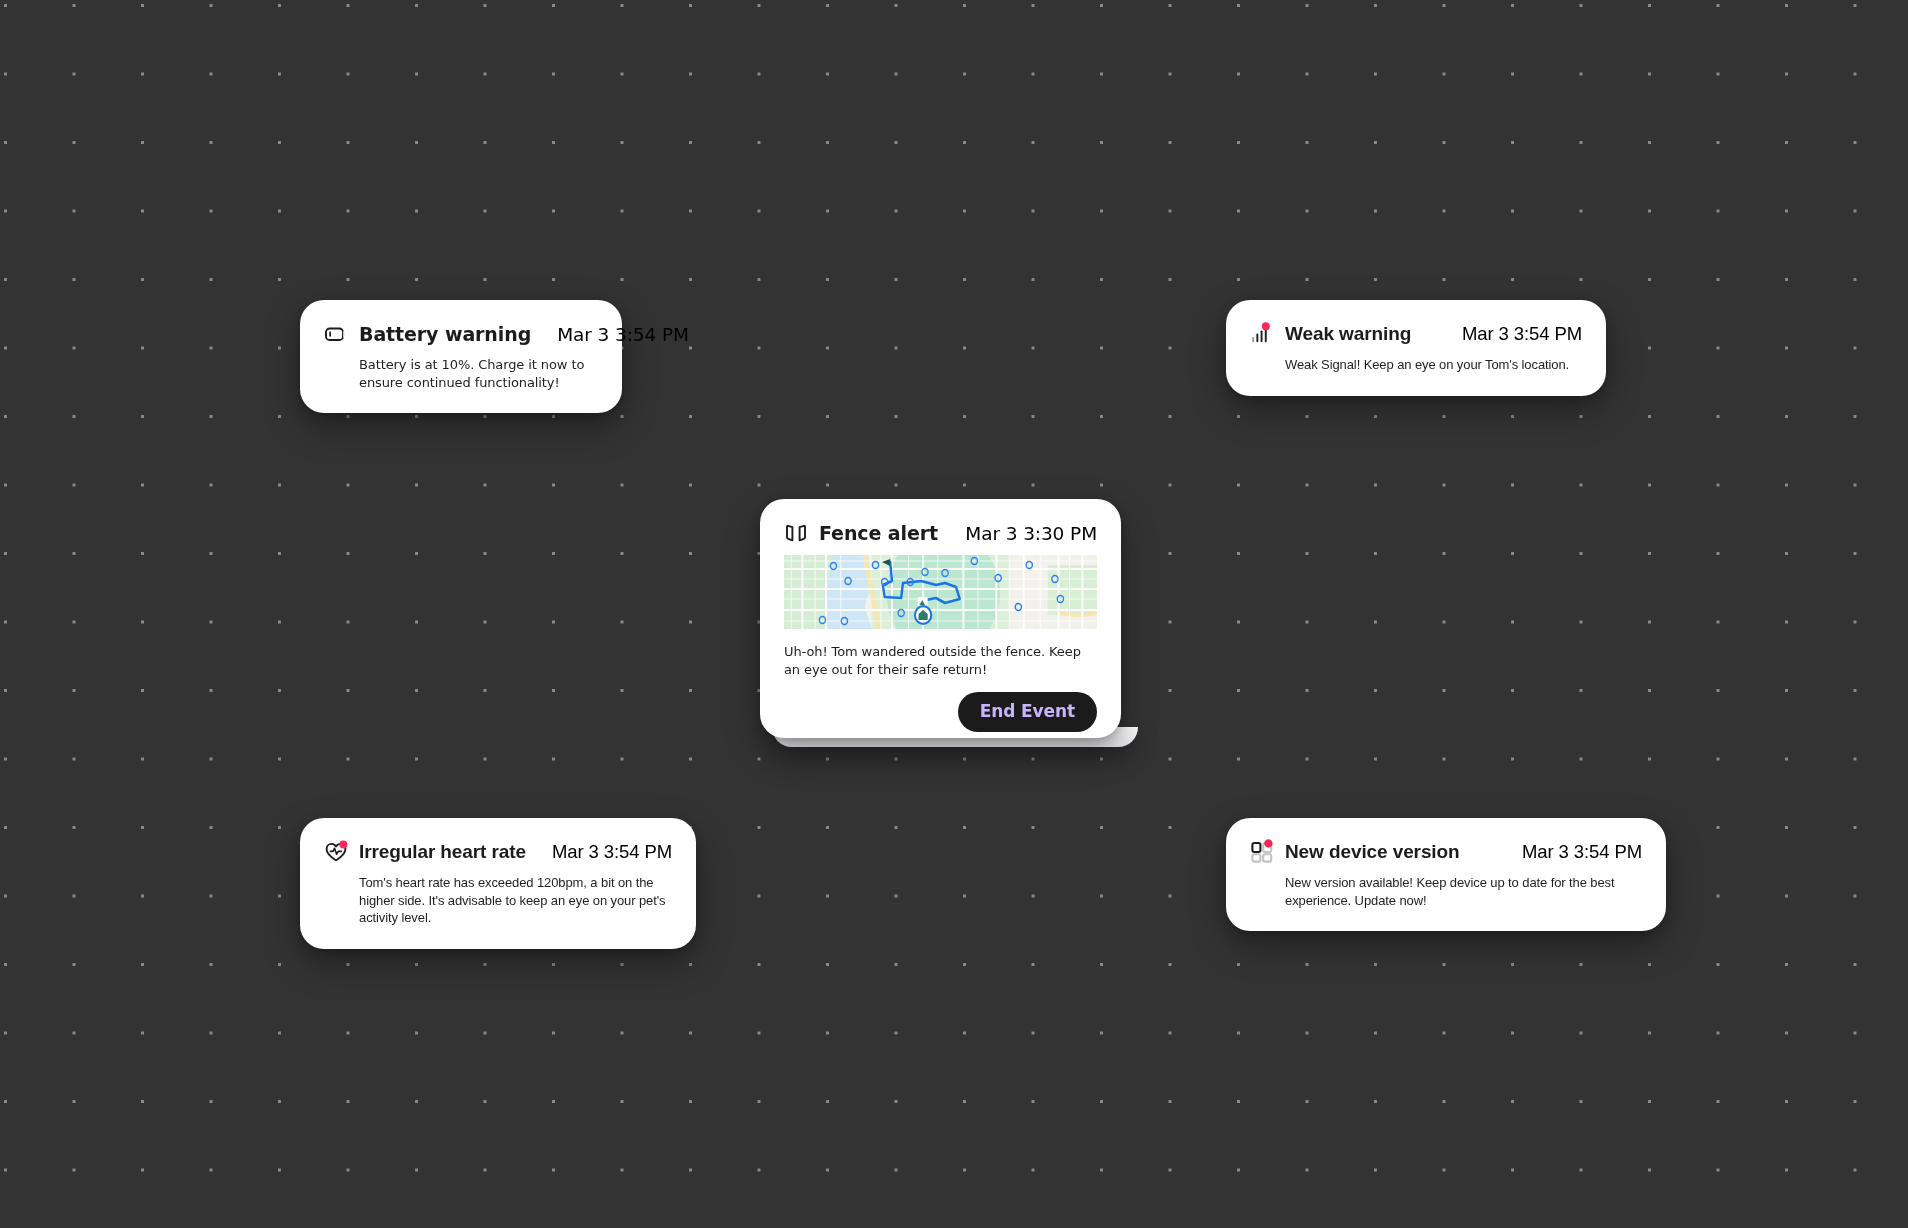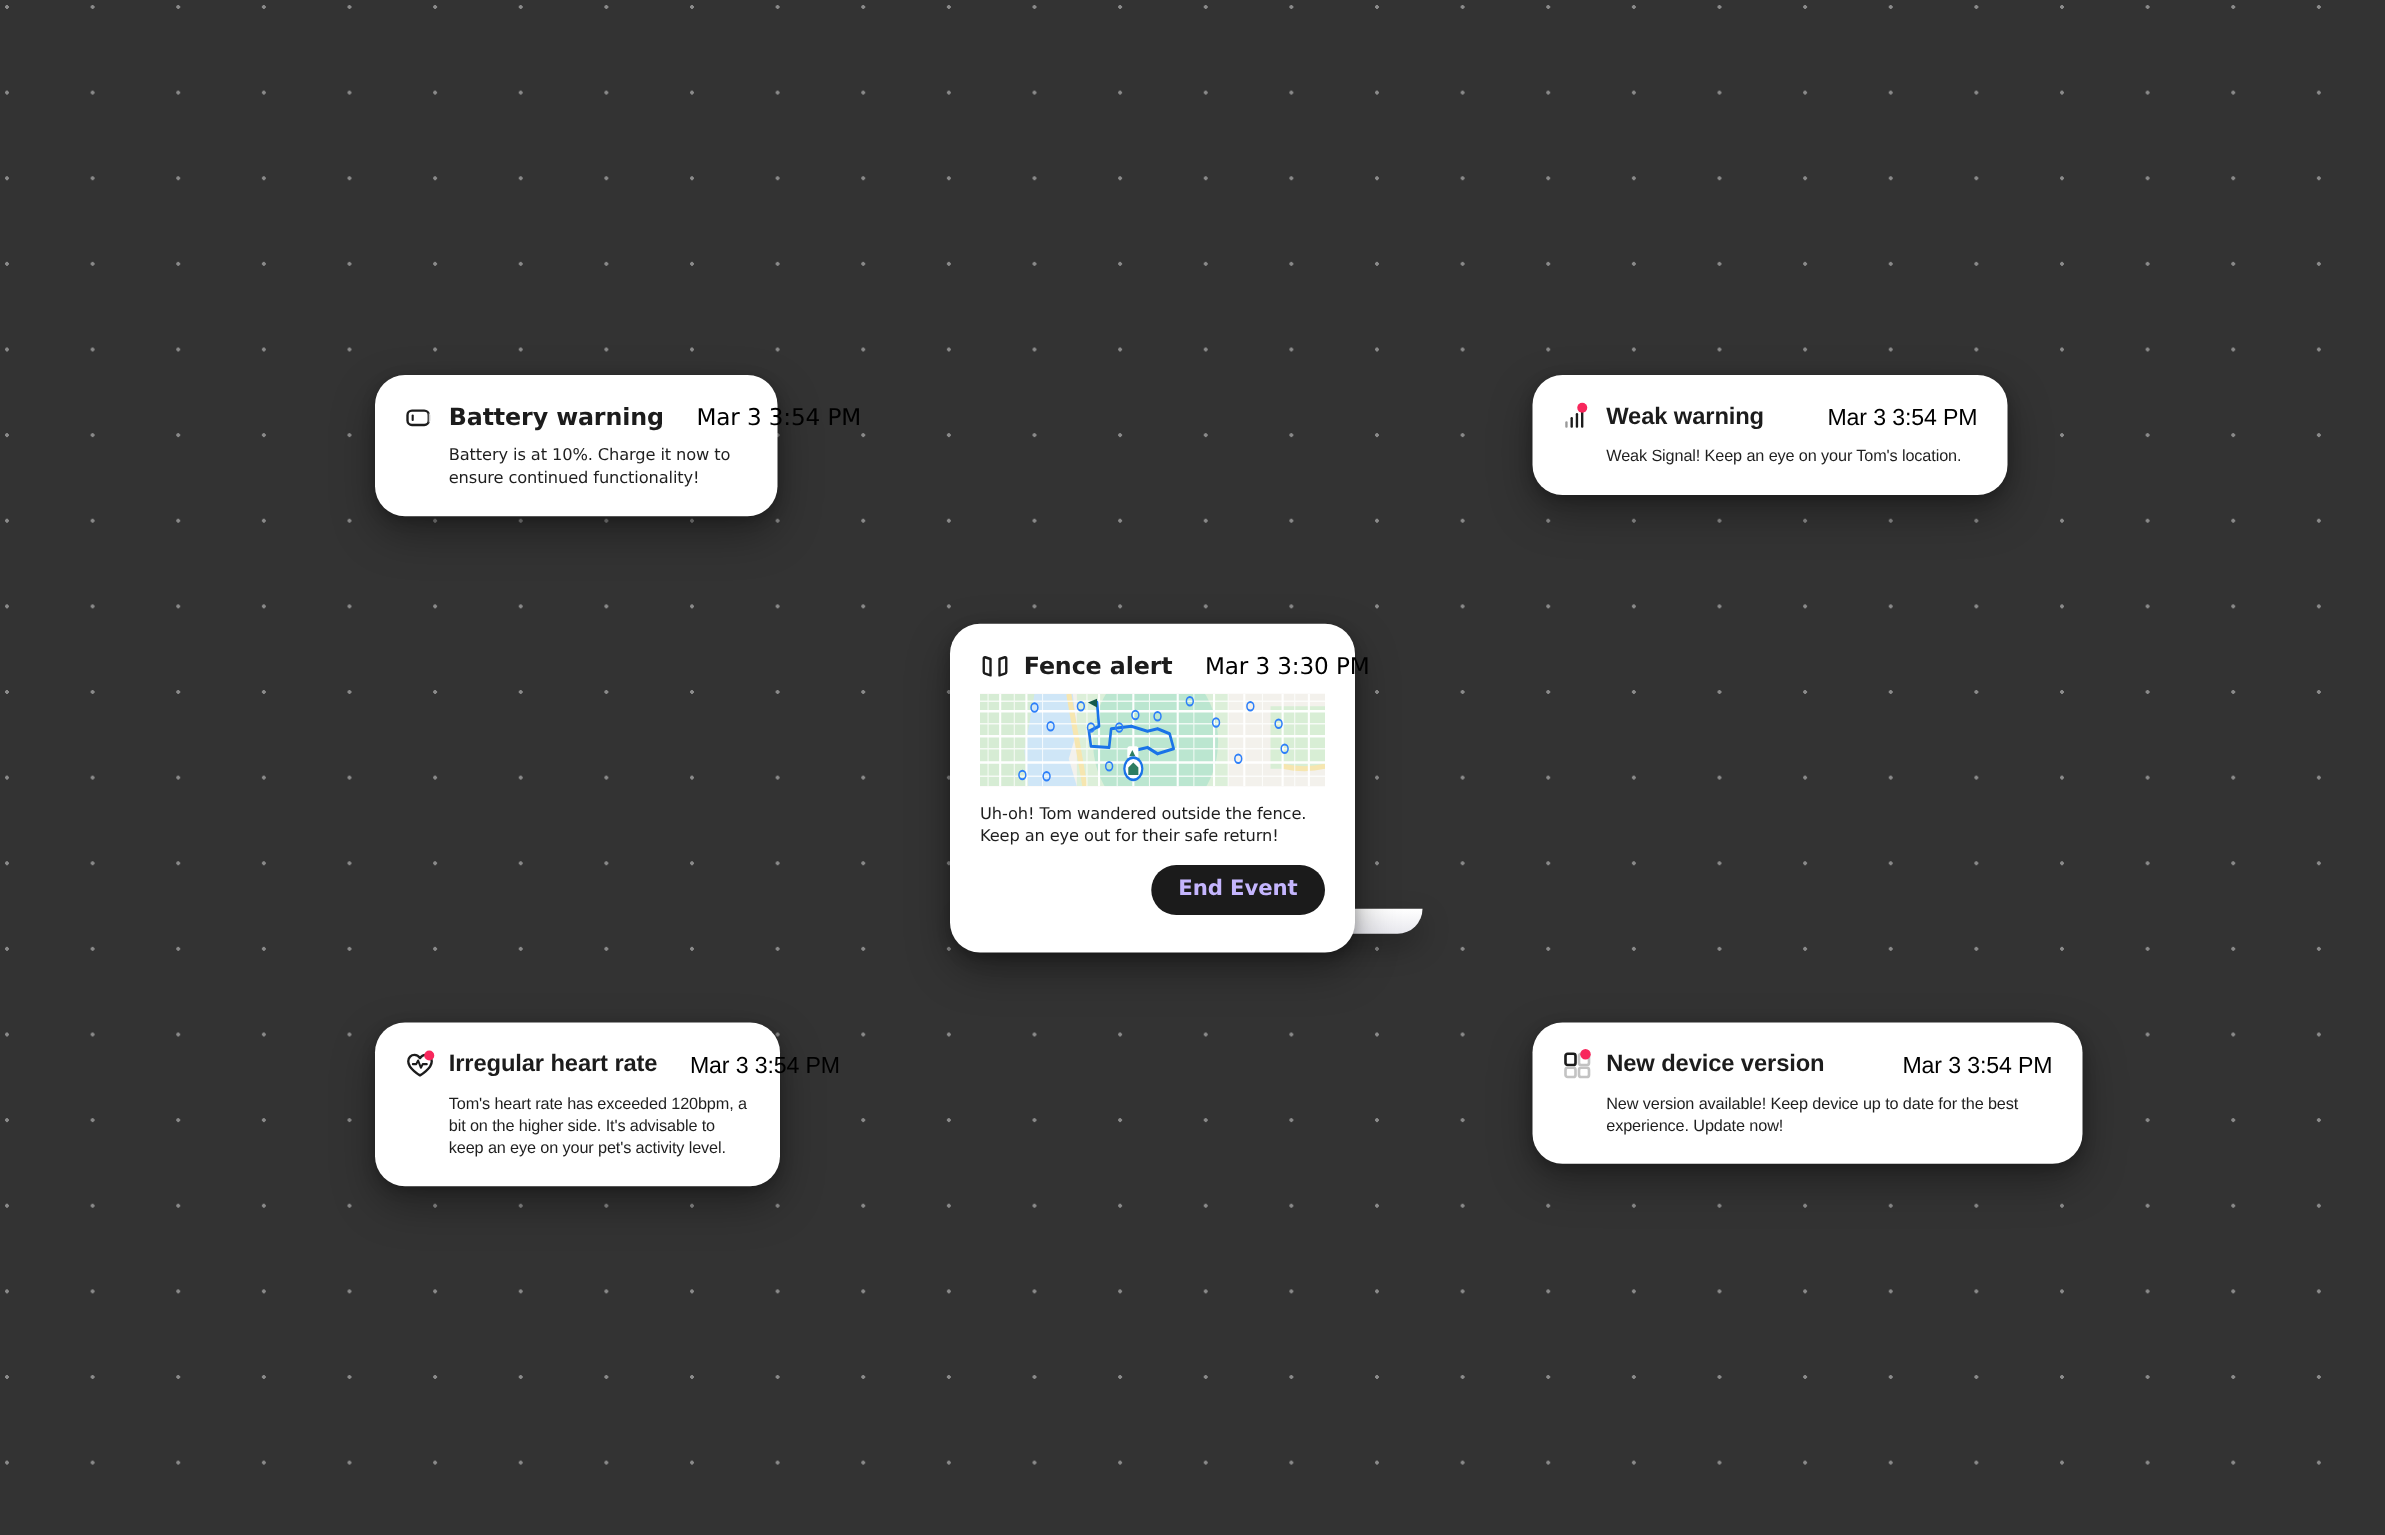--- a/index.html
+++ b/index.html
@@ -76,22 +76,22 @@
 
   
   .rounded-face .card-title,
   .rounded-face .card-time,
   .rounded-face .card-body,
   .rounded-face .end-btn { font-family: "DejaVu Sans", sans-serif; }
 
   
   #card-battery   { left: 300px;  top: 300px;  width: 322px; }
   #card-signal    { left: 1226px; top: 300px;  width: 380px; }
-  #card-fence     { left: 760px;  top: 499px;  width: 324px; padding-bottom: 30px; }
-  #card-heart     { left: 300px;  top: 818px;  width: 324px; }
+  #card-fence     { left: 760px;  top: 499px;  width: 361px; padding-bottom: 6px; }
+  #card-heart     { left: 300px;  top: 818px;  width: 396px; }
   #card-update    { left: 1226px; top: 818px;  width: 440px; }
 
   
   .stack-under {
     position: absolute;
     left: 772px;
     top: 727px;
     width: 366px;
     height: 20px;
     background: linear-gradient(#ffffff 0%, #e8e8ee 100%);

